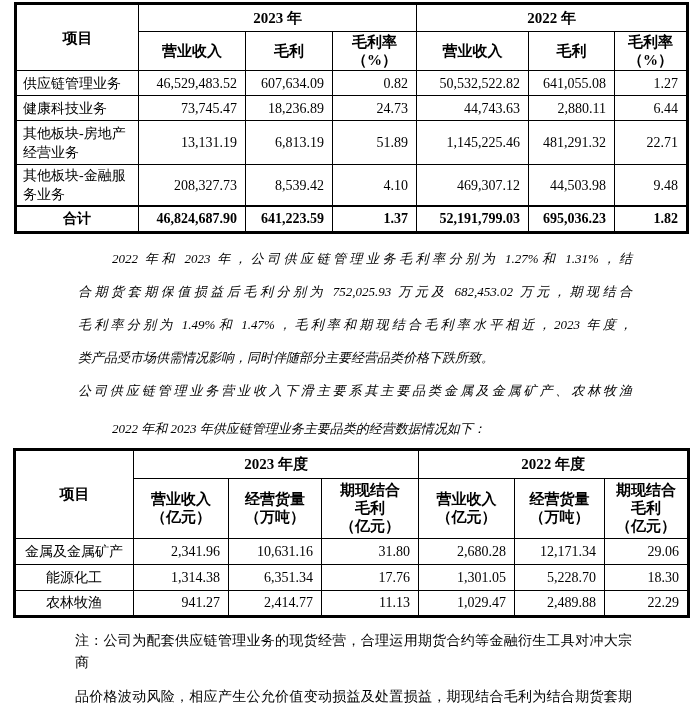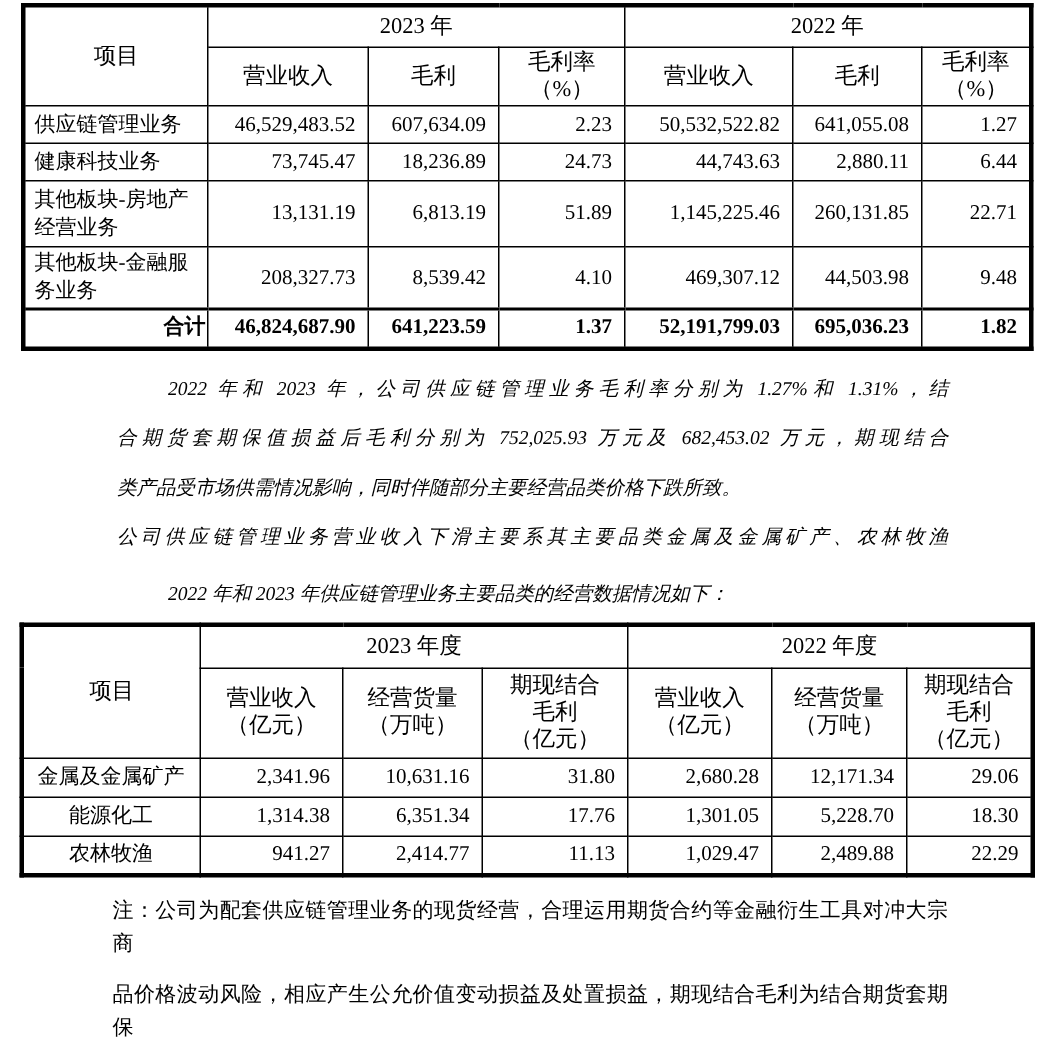--- a/index.html
+++ b/index.html
@@ -6,28 +6,28 @@
   body{
     width:700px;height:706px;overflow:hidden;background:#ffffff;color:#000;
     font-family:"Liberation Serif","DejaVu Serif",serif;
     -webkit-font-smoothing:antialiased;
   }
   .unit{
     text-align:right;padding:3px 60px 0 0;font-size:15px;height:17px;
   }
   table{border-collapse:collapse;table-layout:fixed;border:3px solid #000;}
   th,td{border:1px solid #000;overflow:hidden;vertical-align:middle;}
-  th{font-weight:normal;white-space:pre-line;font-size:15px;line-height:18px;padding:1px 2px;}
+  th{font-weight:bold;white-space:pre-line;font-size:15px;line-height:18px;padding:1px 2px;}
   td{font-size:14px;line-height:19px;}
   td.num{text-align:right;padding-right:8px;}
   td.label{text-align:left;padding-left:6px;white-space:pre-line;}
   #t1{margin:2px 0 0 14px;width:672px;}
   #t2{margin:3px 0 0 13px;width:674px;}
   #t1 tr.total td{font-weight:bold;border-top:2px solid #000;}
-  #t1 tr.total td.label{text-align:right;padding-left:0;}
+  #t1 tr.total td.label{text-align:center;padding-left:0;}
   #t2 td.label{text-align:center;padding-left:0;}
   .para{margin:8px 0 0 78px;width:554px;font-size:13px;font-style:italic;}
   .para .line{line-height:33px;height:33px;white-space:nowrap;}
   .para .fill{text-align:justify;text-align-last:justify;white-space:normal;}
   .indent{text-indent:34px;}
   .p2{margin-top:5px;height:34px;line-height:34px;}
   .note{margin:6px 0 0 75px;width:557px;font-size:14px;}
   .note .line{line-height:22px;margin-top:12px;}
   .note .fill{text-align:justify;text-align-last:justify;}
 </style>
@@ -62,42 +62,42 @@
         <th>毛利</th>
         <th>毛利率
 （%）</th>
       </tr>
     </thead>
     <tbody>
       <tr style="height:25px">
         <td class="label">供应链管理业务</td>
         <td class="num">46,529,483.52</td>
         <td class="num">607,634.09</td>
-        <td class="num">2.23</td>
+        <td class="num">0.82</td>
         <td class="num">50,532,522.82</td>
         <td class="num">641,055.08</td>
         <td class="num">1.27</td>
       </tr>
       <tr style="height:25px">
         <td class="label">健康科技业务</td>
         <td class="num">73,745.47</td>
         <td class="num">18,236.89</td>
         <td class="num">24.73</td>
         <td class="num">44,743.63</td>
         <td class="num">2,880.11</td>
         <td class="num">6.44</td>
       </tr>
       <tr style="height:44px">
         <td class="label">其他板块-房地产
 经营业务</td>
         <td class="num">13,131.19</td>
         <td class="num">6,813.19</td>
         <td class="num">51.89</td>
         <td class="num">1,145,225.46</td>
-        <td class="num">260,131.85</td>
+        <td class="num">481,291.32</td>
         <td class="num">22.71</td>
       </tr>
       <tr style="height:38px">
         <td class="label">其他板块-金融服
 务业务</td>
         <td class="num">208,327.73</td>
         <td class="num">8,539.42</td>
         <td class="num">4.10</td>
         <td class="num">469,307.12</td>
         <td class="num">44,503.98</td>
@@ -111,20 +111,21 @@
         <td class="num">52,191,799.03</td>
         <td class="num">695,036.23</td>
         <td class="num">1.82</td>
       </tr>
     </tbody>
   </table>
 
   <div class="para">
     <div class="line fill indent">2022 年和 2023 年，公司供应链管理业务毛利率分别为 1.27%和 1.31%，结</div>
     <div class="line fill">合期货套期保值损益后毛利分别为 752,025.93 万元及 682,453.02 万元，期现结合</div>
+    <div class="line fill">毛利率分别为 1.49%和 1.47%，毛利率和期现结合毛利率水平相近，2023 年度，</div>
     <div class="line">类产品受市场供需情况影响，同时伴随部分主要经营品类价格下跌所致。</div>
     <div class="line fill">公司供应链管理业务营业收入下滑主要系其主要品类金属及金属矿产、农林牧渔</div>
     <div class="line indent p2">2022 年和 2023 年供应链管理业务主要品类的经营数据情况如下：</div>
   </div>
 
   <table id="t2">
     <colgroup>
       <col style="width:119px">
         <col style="width:95px">
         <col style="width:93px">

